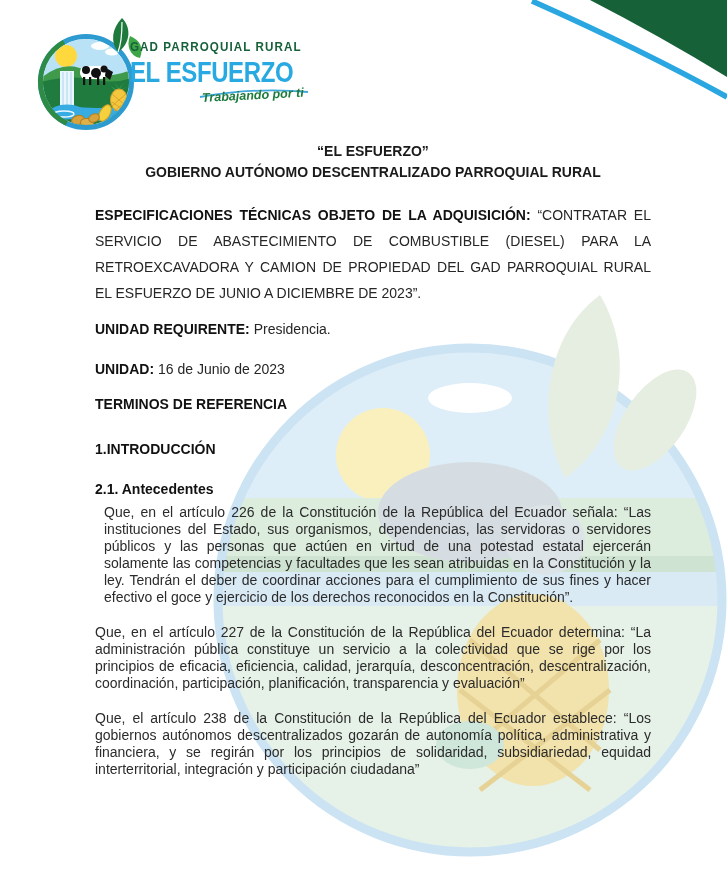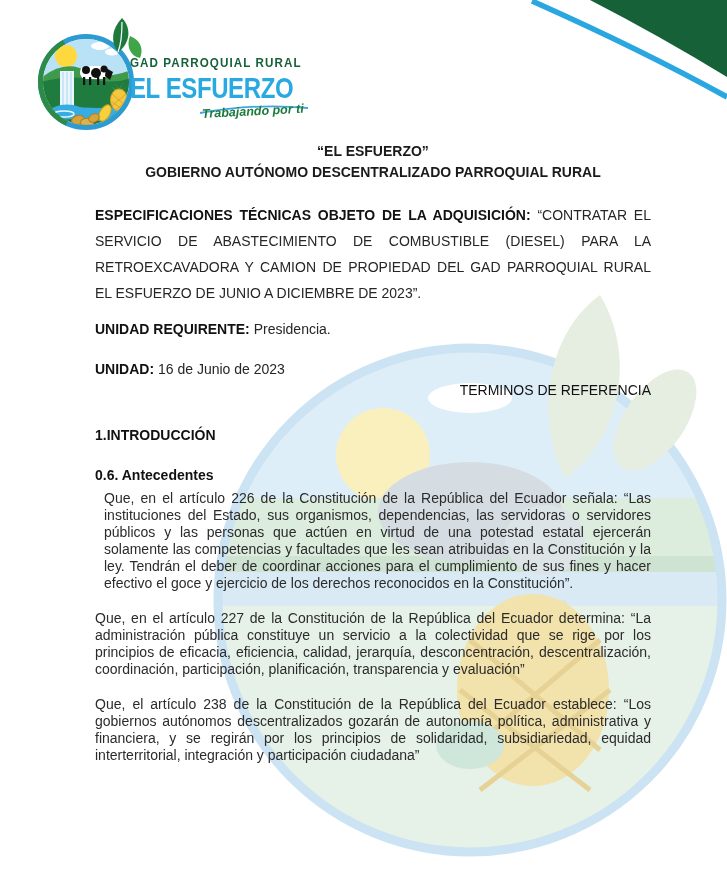--- a/index.html
+++ b/index.html
@@ -2,40 +2,40 @@
 <html><head>
 <meta charset="utf-8">
 <style>
   html,body{margin:0;padding:0;background:#fff;}
   .page{position:relative;width:727px;height:894px;background:#ffffff;overflow:hidden;
         font-family:"Liberation Sans","DejaVu Sans",sans-serif;color:#262626;}
   .wm{position:absolute;inset:0;z-index:0;pointer-events:none;}
   .corner{position:absolute;top:0;right:0;z-index:1;}
   .header{position:absolute;top:0;left:0;z-index:2;}
   .logo{position:absolute;top:16px;left:26px;}
-  .brand{position:absolute;top:56px;left:130px;width:200px;}
+  .brand{position:absolute;top:40px;left:130px;width:200px;}
   .brand-top{font-size:12px;font-weight:bold;letter-spacing:1.1px;color:#17613a;
              transform:scaleX(.97);transform-origin:left;white-space:nowrap;}
   .brand-main{font-size:30px;font-weight:bold;color:#29a9e1;letter-spacing:-.5px;
               transform:scaleX(.80);transform-origin:left;white-space:nowrap;margin-top:1px;}
   .slogan-wrap{position:relative;margin-top:2px;margin-left:72px;width:120px;}
   .slogan-swoosh{position:absolute;top:-4px;left:-4px;}
   .brand-slogan{font-size:12.5px;font-weight:bold;font-style:italic;color:#1d7a3c;
                 transform:rotate(-3deg);transform-origin:left;white-space:nowrap;}
   .content{position:absolute;left:95px;width:556px;top:141px;z-index:2;
            font-size:14px;line-height:17px;}
   .doc-title{text-align:center;font-weight:bold;color:#1a1a1a;line-height:21px;}
   p{margin:0;}
   .just{text-align:justify;}
   .spec{margin-top:19px;line-height:26px;}
   .spec b{color:#111;}
   .field{margin-top:23px;line-height:17px;}
   .field.first{margin-top:15px;}
   .field b{color:#111;}
-  .center-head{margin-top:4px;text-align:right;font-weight:normal;color:#111;line-height:17px;}
+  .center-head{margin-top:18px;text-align:left;font-weight:bold;color:#111;line-height:17px;}
   .head{margin-top:28px;font-weight:bold;color:#111;line-height:17px;}
   .sub{margin-top:23px;}
   .para{margin-top:18px;color:#2b2b2b;}
   .para.first{margin-top:6px;margin-left:9px;}
 </style>
 </head>
 <body>
 
 <div class="page">
 
@@ -162,19 +162,19 @@
 
     <p class="field first"><b>UNIDAD REQUIRENTE:</b> <span>Presidencia.</span></p>
 
 
     <p class="field"><b>UNIDAD:</b> <span>16 de Junio de 2023</span></p>
 
     <div class="center-head">TERMINOS DE REFERENCIA</div>
 
     <div class="head">1.INTRODUCCIÓN</div>
 
-    <div class="head sub">0.6. Antecedentes</div>
+    <div class="head sub">2.1. Antecedentes</div>
 
     <p class="just para first">Que, en el artículo 226 de la Constitución de la República del Ecuador señala: “Las instituciones del Estado, sus organismos, dependencias, las servidoras o servidores públicos y las personas que actúen en virtud de una potestad estatal ejercerán solamente las competencias y facultades que les sean atribuidas en la Constitución y la ley. Tendrán el deber de coordinar acciones para el cumplimiento de sus fines y hacer efectivo el goce y ejercicio de los derechos reconocidos en la Constitución”.</p>
     <p class="just para">Que, en el artículo 227 de la Constitución de la República del Ecuador determina: “La administración pública constituye un servicio a la colectividad que se rige por los principios de eficacia, eficiencia, calidad, jerarquía, desconcentración, descentralización, coordinación, participación, planificación, transparencia y evaluación”</p>
     <p class="just para">Que, el artículo 238 de la Constitución de la República del Ecuador establece: “Los gobiernos autónomos descentralizados gozarán de autonomía política, administrativa y financiera, y se regirán por los principios de solidaridad, subsidiariedad, equidad interterritorial, integración y participación ciudadana”</p>
   </div>
 </div>
 
 </body></html>

